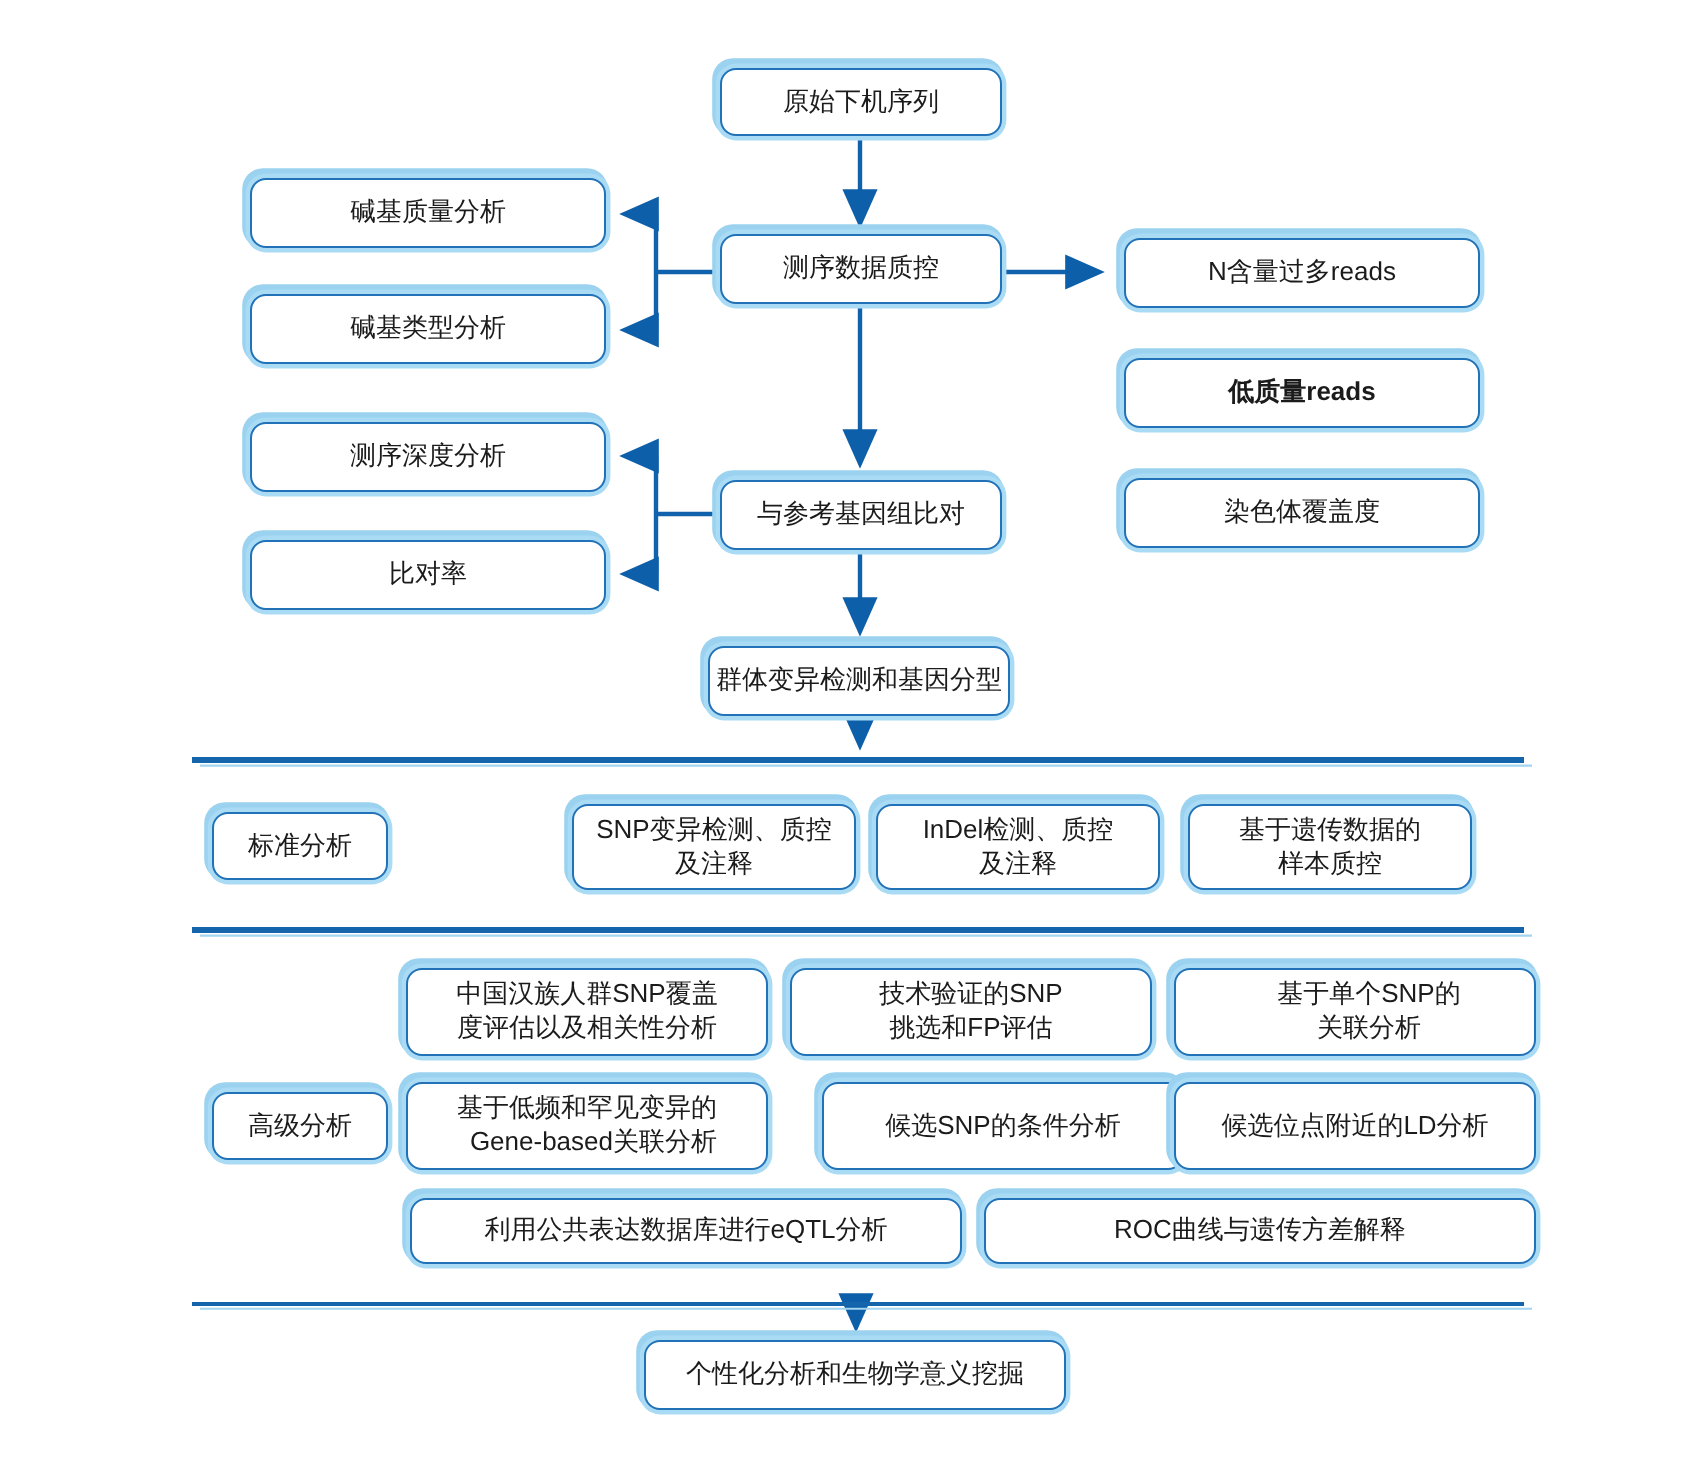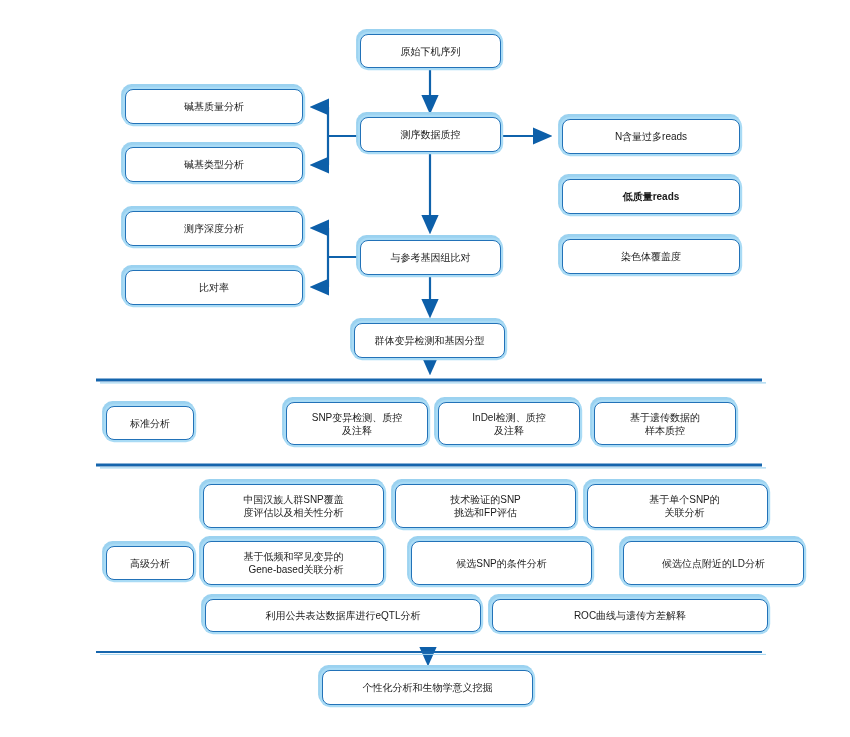--- a/index.html
+++ b/index.html
@@ -5,21 +5,21 @@
   html,body{margin:0;padding:0;background:#ffffff;}
   #canvas{
     position:relative;width:850px;height:737px;background:#ffffff;overflow:hidden;
     font-family:"Liberation Sans","DejaVu Sans",sans-serif;
   }
   .node{
     position:absolute;display:flex;align-items:center;justify-content:center;
     text-align:center;background:#ffffff;color:#1b1b1b;
     border:1.6px solid #2272b8;border-radius:8px;
     box-shadow:0 0 0 2.2px #a9dbf5,-1.5px -2.5px 0 2.4px #9bd2f0;
-    font-size:10px;line-height:1.3;white-space:pre-line;
+    font-size:13px;line-height:1.3;white-space:pre-line;
     box-sizing:border-box;padding:1px 2px;
   }
   svg.wires{position:absolute;left:0;top:0;pointer-events:none;}
 </style>
 </head>
 <body>
 
 <div id="canvas">
 
   <svg class="wires" width="850" height="737" viewBox="0 0 850 737">
@@ -83,19 +83,19 @@
   <div class="node" style="left:203px;top:484px;width:181px;height:44px;">中国汉族人群SNP覆盖
 度评估以及相关性分析</div>
   <div class="node" style="left:395px;top:484px;width:181px;height:44px;">技术验证的SNP
 挑选和FP评估</div>
   <div class="node" style="left:587px;top:484px;width:181px;height:44px;padding-left:16px;">基于单个SNP的
 关联分析</div>
   <div class="node" style="left:106px;top:546px;width:88px;height:34px;">高级分析</div>
   <div class="node" style="left:203px;top:541px;width:181px;height:44px;text-align:right;">基于低频和罕见变异的
 Gene-based关联分析</div>
   <div class="node" style="left:411px;top:541px;width:181px;height:44px;">候选SNP的条件分析</div>
-  <div class="node" style="left:587px;top:541px;width:181px;height:44px;margin-left:36px;">候选位点附近的LD分析</div>
+  <div class="node" style="left:587px;top:541px;width:181px;height:44px;">候选位点附近的LD分析</div>
   <div class="node" style="left:205px;top:599px;width:276px;height:33px;">利用公共表达数据库进行eQTL分析</div>
   <div class="node" style="left:492px;top:599px;width:276px;height:33px;">ROC曲线与遗传方差解释</div>
 
   <div class="node" style="left:322px;top:670px;width:211px;height:35px;">个性化分析和生物学意义挖掘</div>
 
 </div>
 
 </body></html>

